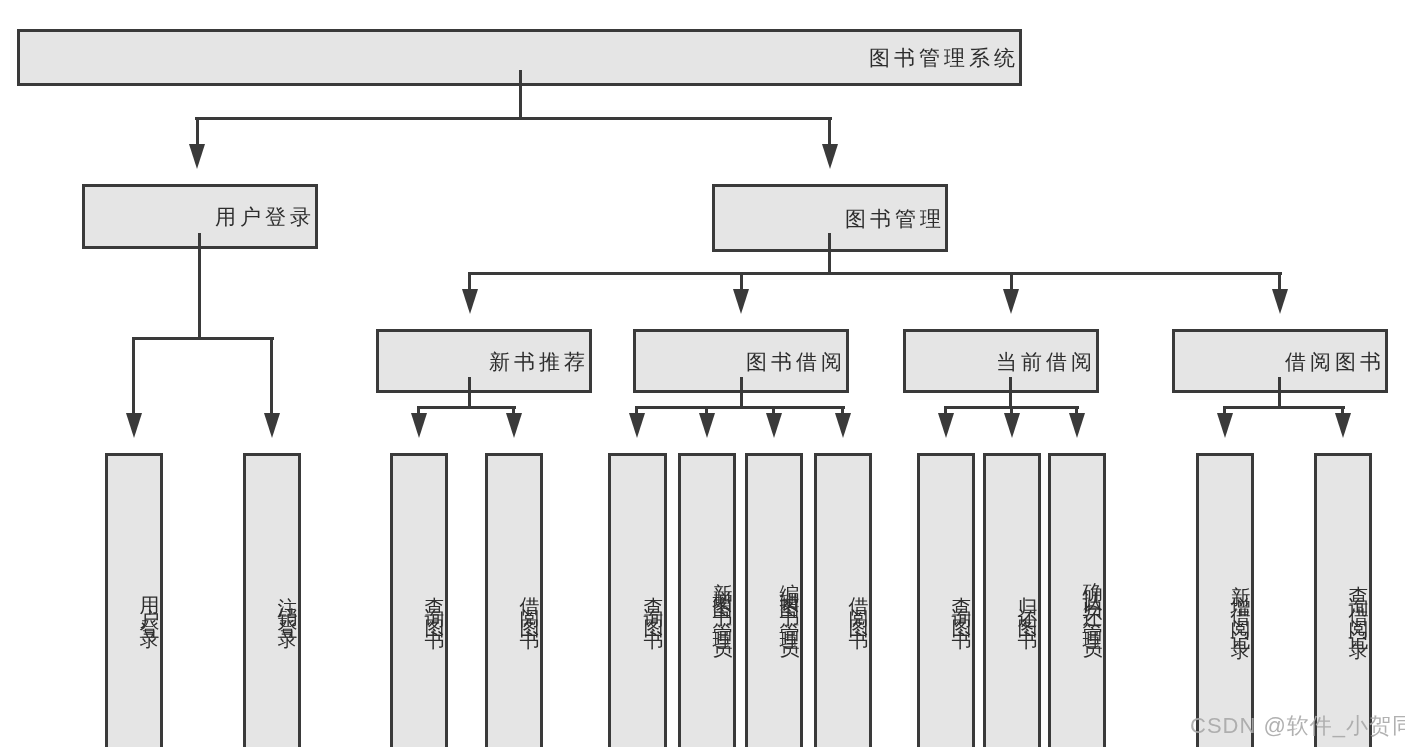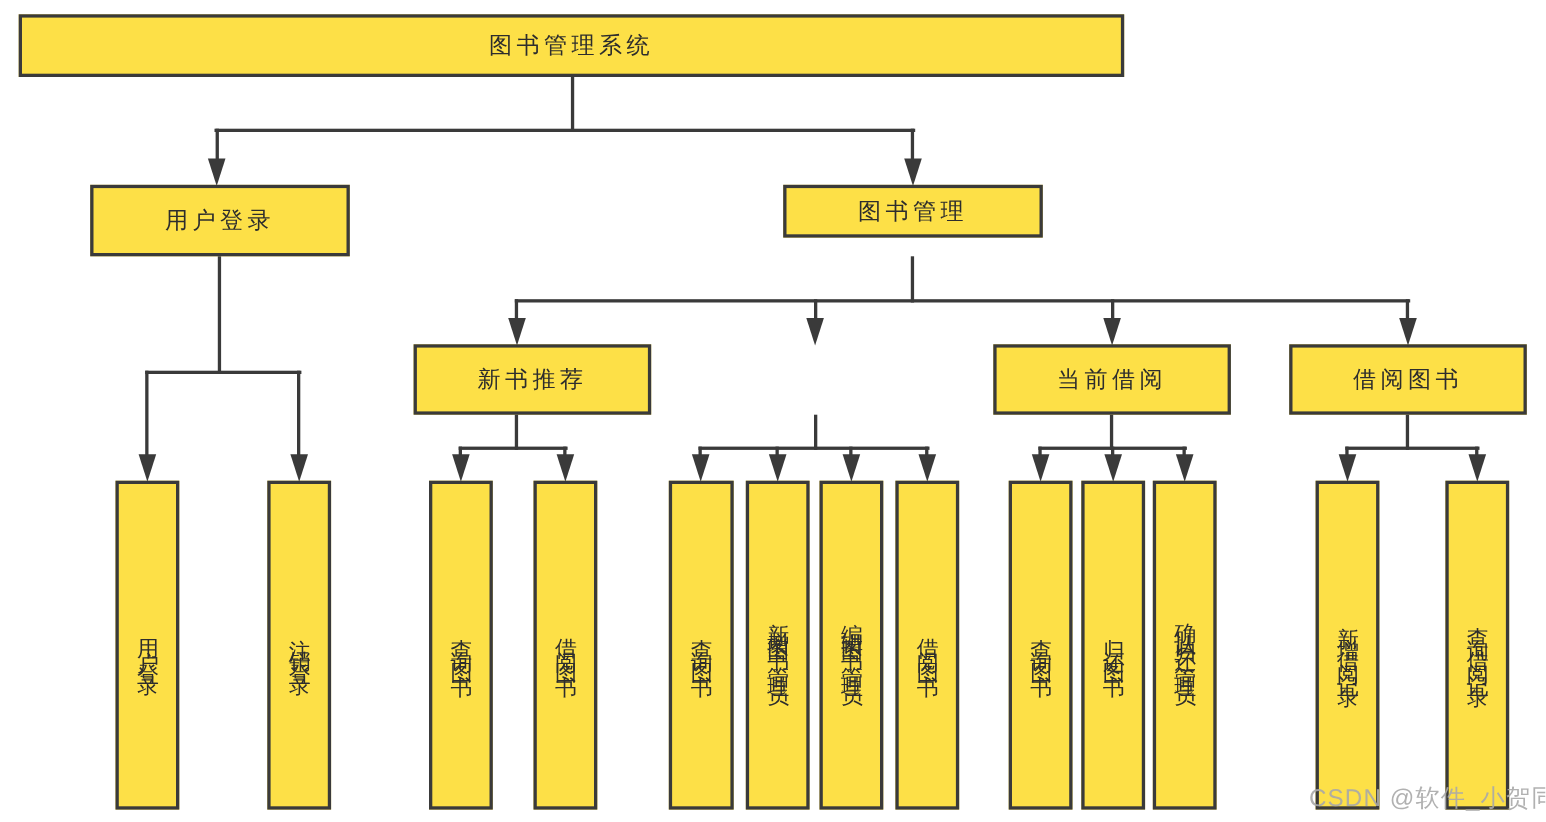--- a/index.html
+++ b/index.html
@@ -9,22 +9,22 @@
     --background:#ffffff;
   }
   html,body{margin:0;padding:0;background:var(--background);}
   .canvas{
     position:relative;width:1405px;height:747px;
     background:var(--background);overflow:hidden;
     font-family:"Liberation Sans",sans-serif;
   }
   .box{
     position:absolute;box-sizing:border-box;
-    border:3px solid var(--line);background:#fde047;
-    display:flex;align-items:center;justify-content:center;
+    border:3px solid var(--line);background:#e5e5e5;
+    display:flex;align-items:center;justify-content:flex-end;margin-top:16px;
   }
   .box-label{
     font-size:21px;letter-spacing:4px;color:var(--text);
     white-space:nowrap;line-height:1;
   }
   .leaf .vtext{
     writing-mode:vertical-lr;text-orientation:mixed;
     font-size:20px;letter-spacing:11px;color:var(--text);
     line-height:1;white-space:nowrap;
   }
@@ -47,28 +47,31 @@
 
 <div class="canvas">
 
   <div class="box" style="left:17px;top:13px;width:1005px;height:57px">
     <span class="box-label">图书管理系统</span>
   </div>
 
   <div class="box" style="left:82px;top:168px;width:236px;height:65px">
     <span class="box-label">用户登录</span>
   </div>
-  <div class="box" style="left:712px;top:168px;width:236px;height:48px">
+  <div class="box" style="left:712px;top:168px;width:236px;height:68px">
     <span class="box-label">图书管理</span>
   </div>
 
   <div class="box" style="left:376px;top:313px;width:216px;height:64px">
     <span class="box-label">新书推荐</span>
   </div>
-  <div class="box" style="left:903px;top:313px;width:216px;height:64px">
+  <div class="box" style="left:633px;top:313px;width:216px;height:64px">
+    <span class="box-label">图书借阅</span>
+  </div>
+  <div class="box" style="left:903px;top:313px;width:196px;height:64px">
     <span class="box-label">当前借阅</span>
   </div>
   <div class="box" style="left:1172px;top:313px;width:216px;height:64px">
     <span class="box-label">借阅图书</span>
   </div>
 
   <div class="box leaf" style="left:105px;top:437px;width:58px;height:299px">
     <span class="vtext">用户登录</span>
   </div>
   <div class="box leaf" style="left:243px;top:437px;width:58px;height:299px">

